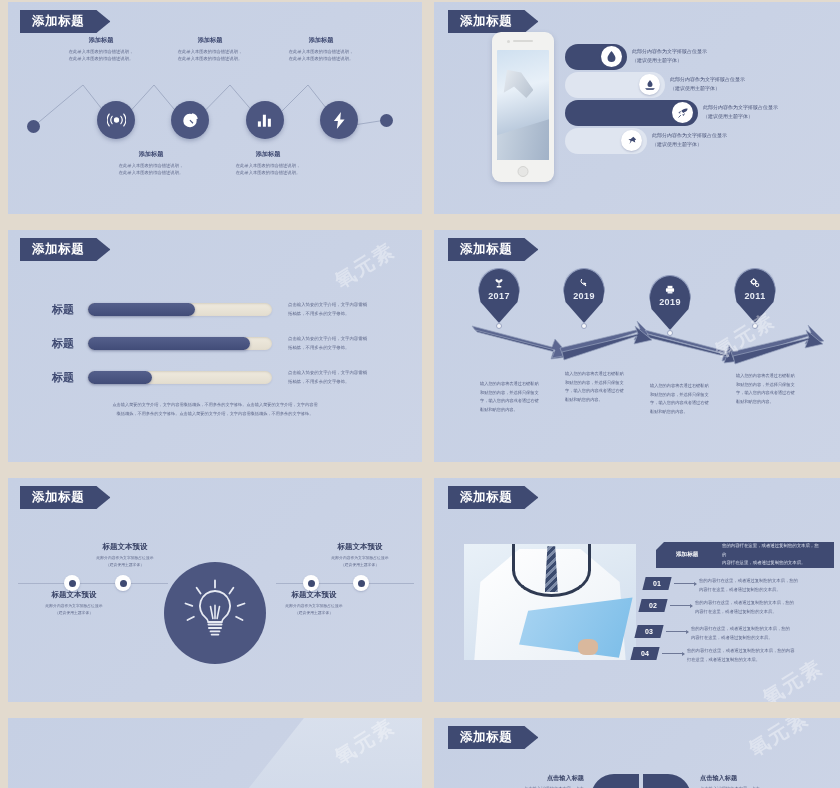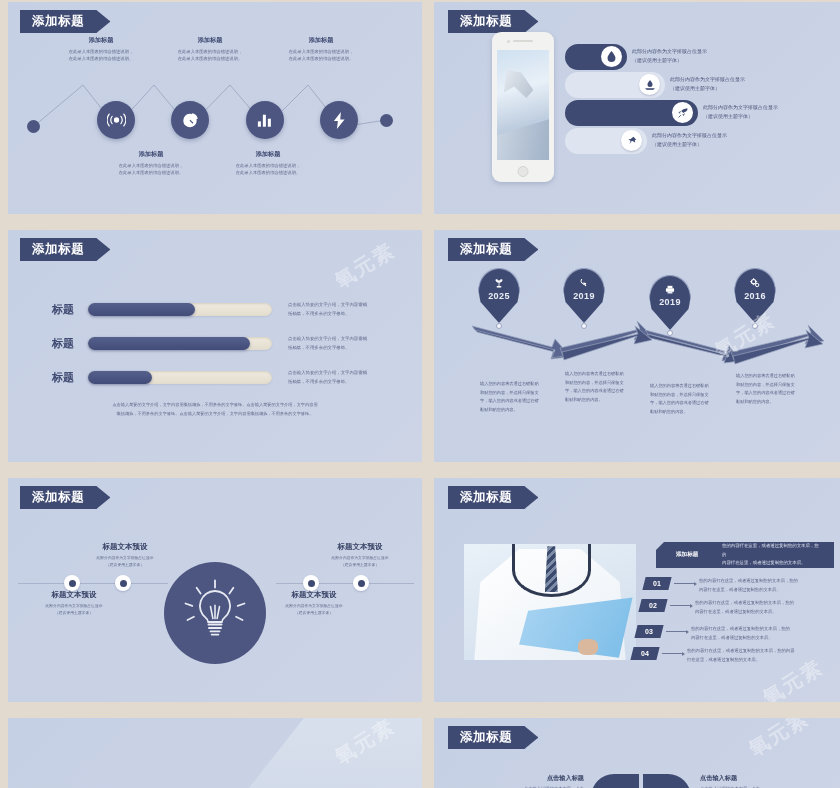--- a/index.html
+++ b/index.html
@@ -403,21 +403,21 @@
       </g>
     </svg>
 
     <div class="pin" style="left:44px; top:38px;">
       <span class="ic">
         <svg width="10" height="10" viewBox="0 0 12 12">
             <path d="M6 11V5M6 5C6 3 4.3 1.8 2.3 2 2.1 4 3.7 5.3 6 5zM6 5c0-2 1.7-3.2 3.7-3 .2 2-1.4 3.3-3.7 3z" stroke="#fff" stroke-width="1" fill="#fff"></path>
             <rect x="3.2" y="9.6" width="5.6" height="1.8" rx=".6" fill="#fff"></rect>
           </svg>
       </span>
-      <span class="yr">2025</span>
+      <span class="yr">2017</span>
     </div>
     <div class="pindot" style="left:62px; top:93px;"></div>
 
     <div class="pin" style="left:129px; top:38px;">
       <span class="ic">
         <svg width="10" height="10" viewBox="0 0 12 12">
             <path d="M3 1.6A3.6 3.6 0 008 6.6" stroke="#fff" stroke-width="1.2" fill="none" stroke-linecap="round"></path>
             <path d="M5.4 5.2v3.4l1-.8 1 2.2 1.4-.7-1-2.1 1.3-.2z" fill="#fff"></path>
           </svg>
       </span>
@@ -438,21 +438,21 @@
     <div class="pindot" style="left:233px; top:100px;"></div>
 
     <div class="pin" style="left:300px; top:38px;">
       <span class="ic">
         <svg width="10" height="10" viewBox="0 0 12 12">
             <circle cx="4.4" cy="4.4" r="2.6" fill="none" stroke="#fff" stroke-width="1.4"></circle>
             <circle cx="8.6" cy="8.4" r="2" fill="none" stroke="#fff" stroke-width="1.2"></circle>
             <path d="M4.4 .6v1.2M4.4 7v1.2M.6 4.4h1.2M7 4.4h1.2" stroke="#fff" stroke-width="1.1" stroke-linecap="round"></path>
           </svg>
       </span>
-      <span class="yr">2016</span>
+      <span class="yr">2011</span>
     </div>
     <div class="pindot" style="left:318px; top:93px;"></div>
 
     <div class="tdesc" style="left:46px; top:150px;">输入您的内容将表通过右键黏贴和贴您的内容，并选择只保留文字，输入您的内容或者通过右键黏贴和贴您的内容。</div>
     <div class="tdesc" style="left:131px; top:140px;">输入您的内容将表通过右键黏贴和贴您的内容，并选择只保留文字，输入您的内容或者通过右键黏贴和贴您的内容。</div>
     <div class="tdesc" style="left:216px; top:152px;">输入您的内容将表通过右键黏贴和贴您的内容，并选择只保留文字，输入您的内容或者通过右键黏贴和贴您的内容。</div>
     <div class="tdesc" style="left:302px; top:142px;">输入您的内容将表通过右键黏贴和贴您的内容，并选择只保留文字，输入您的内容或者通过右键黏贴和贴您的内容。</div>
 
     <div class="wm" style="right:70px; top:92px;">氧元素</div>
   </div>

